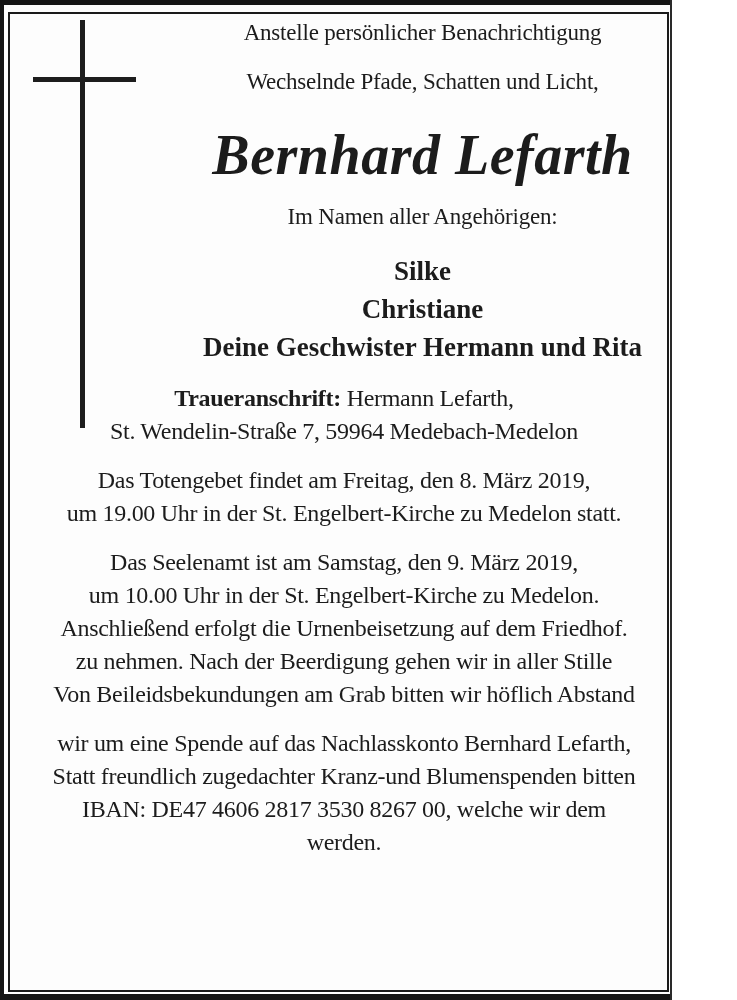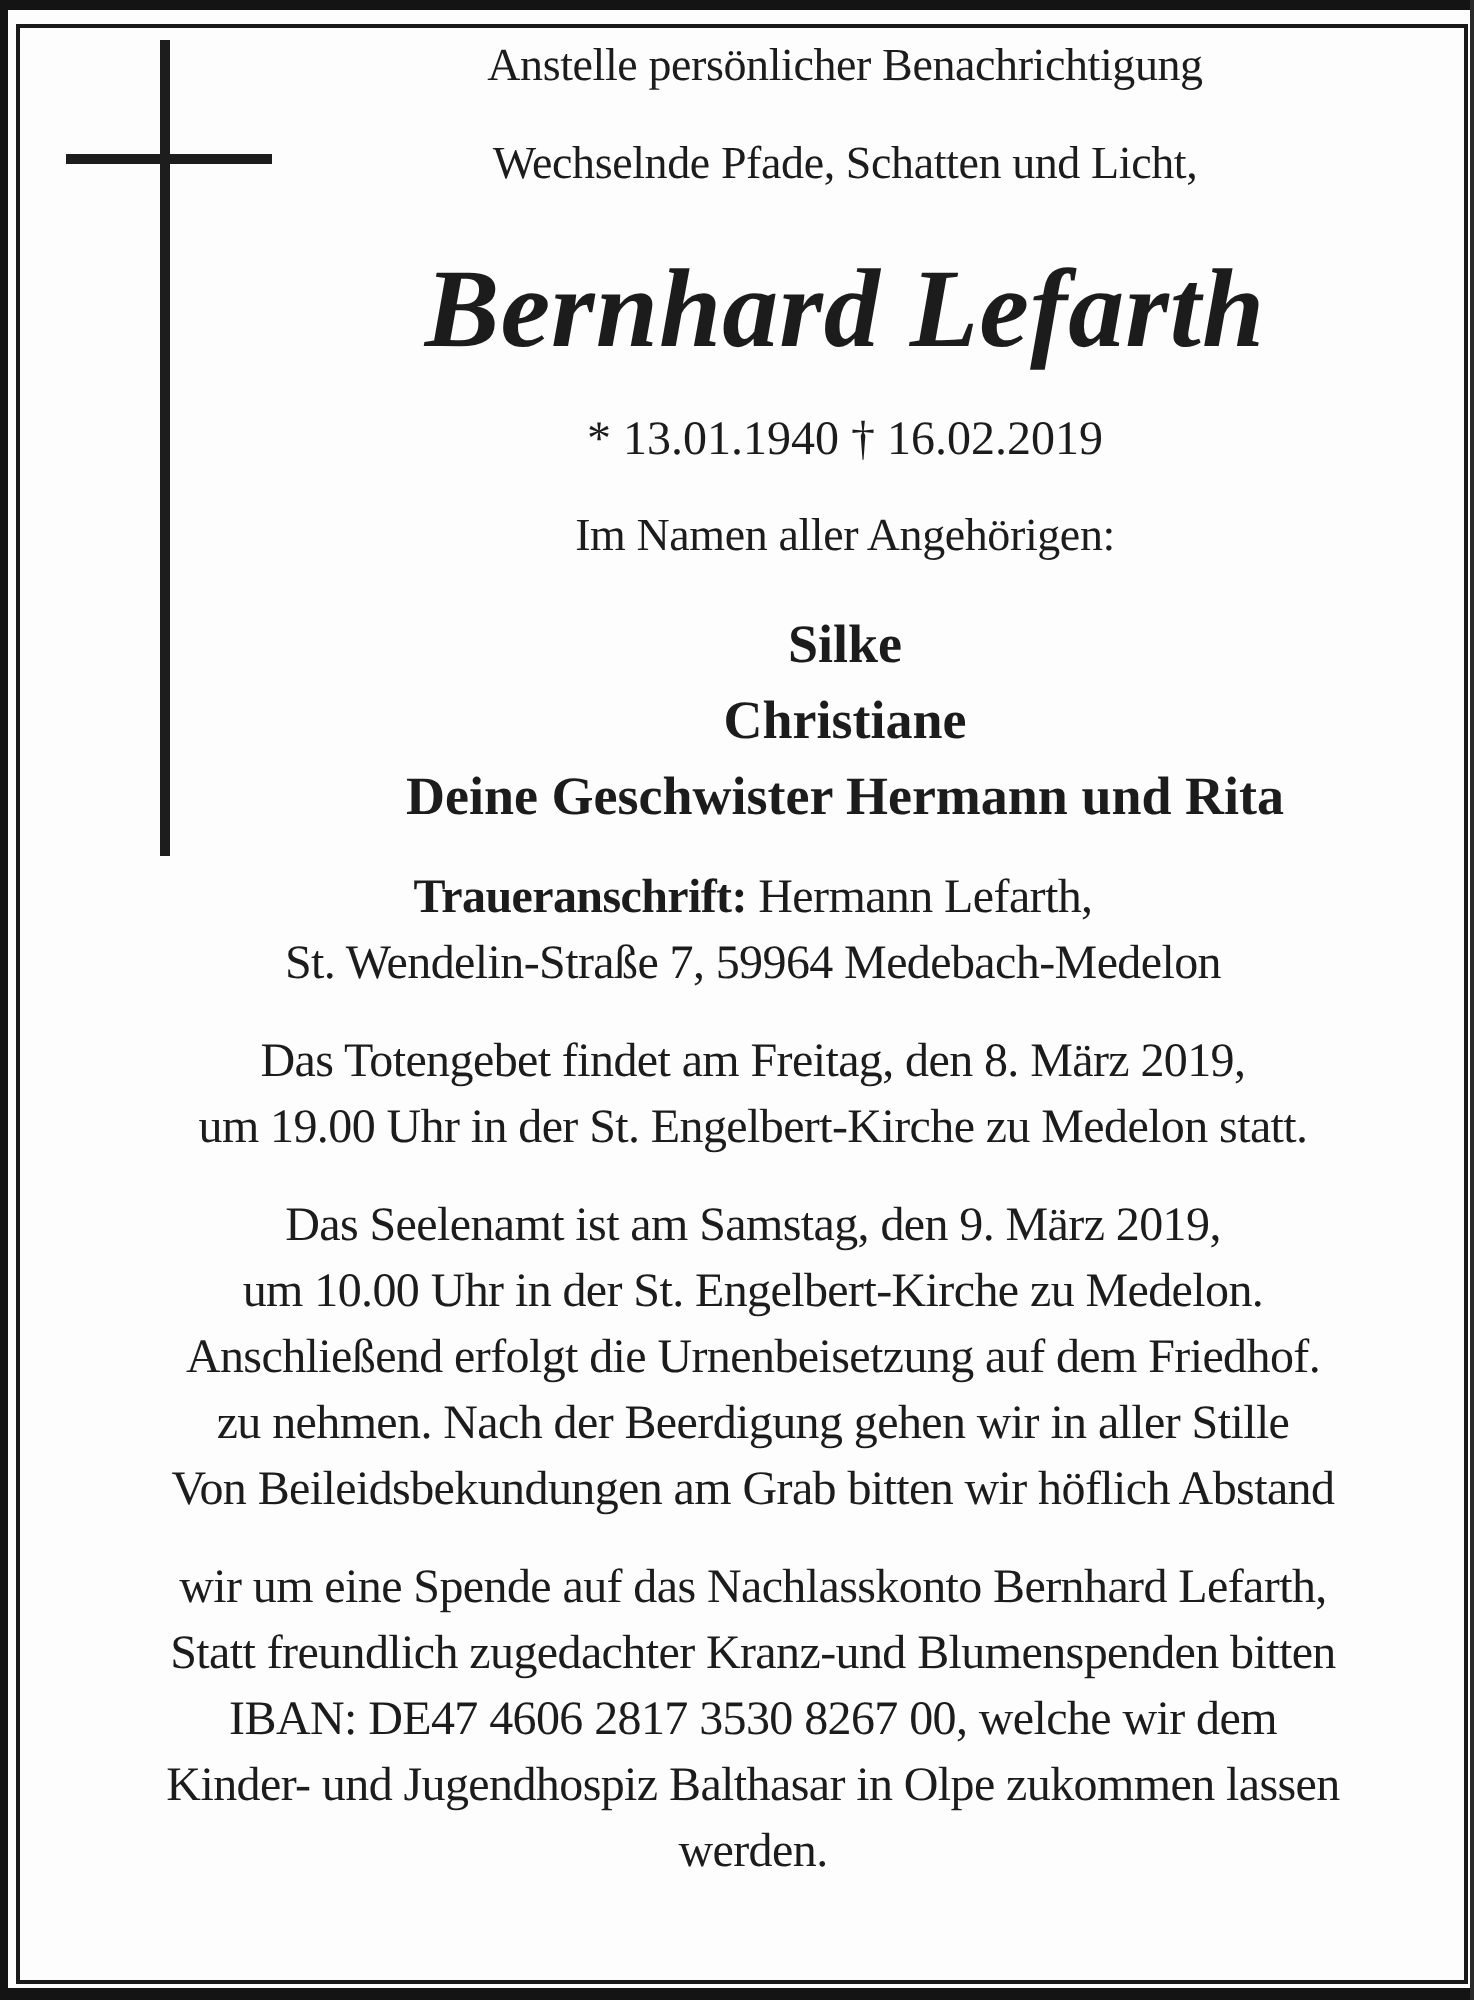--- a/index.html
+++ b/index.html
@@ -2,21 +2,21 @@
 <html><head>
 <meta charset="utf-8">
 <style>
   html, body {
     margin: 0;
     padding: 0;
     background: #ffffff;
   }
   .notice {
     position: relative;
-    width: 737px;
+    width: 672px;
     height: 1000px;
     background: #fdfdfd;
     overflow: hidden;
     font-family: "Liberation Serif", "DejaVu Serif", serif;
     color: #1c1c1c;
   }
   
   .edge-top    { position: absolute; top: 0; left: 0; right: 0; height: 5px; background: #141414; }
   .edge-bottom { position: absolute; bottom: 0; left: 0; right: 0; height: 6px; background: #141414; }
   .edge-left   { position: absolute; top: 0; bottom: 0; left: 0; width: 4px; background: #141414; }
@@ -126,21 +126,20 @@
 
     <div class="header-block">
       <div class="intro-line">Anstelle persönlicher Benachrichtigung</div>
 
       <div class="verse-block">
           <div class="line">Wechselnde Pfade, Schatten und Licht,</div>
         </div>
 
       <div class="deceased-name">Bernhard Lefarth</div>
 
-      <div class="life-dates">* 13.01.1940 † 16.02.2019</div>
 
       <div class="on-behalf">Im Namen aller Angehörigen:</div>
 
       <div class="mourners">
           <div class="line">Silke</div>
           <div class="line">Christiane</div>
           <div class="line">Deine Geschwister Hermann und Rita</div>
         </div>
     </div>
 
@@ -161,20 +160,19 @@
           <div class="line">um 10.00 Uhr in der St. Engelbert-Kirche zu Medelon.</div>
           <div class="line">Anschließend erfolgt die Urnenbeisetzung auf dem Friedhof.</div>
           <div class="line">zu nehmen. Nach der Beerdigung gehen wir in aller Stille</div>
           <div class="line">Von Beileidsbekundungen am Grab bitten wir höflich Abstand</div>
         </div>
 
       <div class="para">
           <div class="line">wir um eine Spende auf das Nachlasskonto Bernhard Lefarth,</div>
           <div class="line">Statt freundlich zugedachter Kranz-und Blumenspenden bitten</div>
           <div class="line">IBAN: DE47 4606 2817 3530 8267 00, welche wir dem</div>
-          <div class="line">Kinder- und Jugendhospiz Balthasar in Olpe zukommen lassen</div>
           <div class="line">werden.</div>
         </div>
 
     </div>
 
   </div>
 </div>
 
 </body></html>

